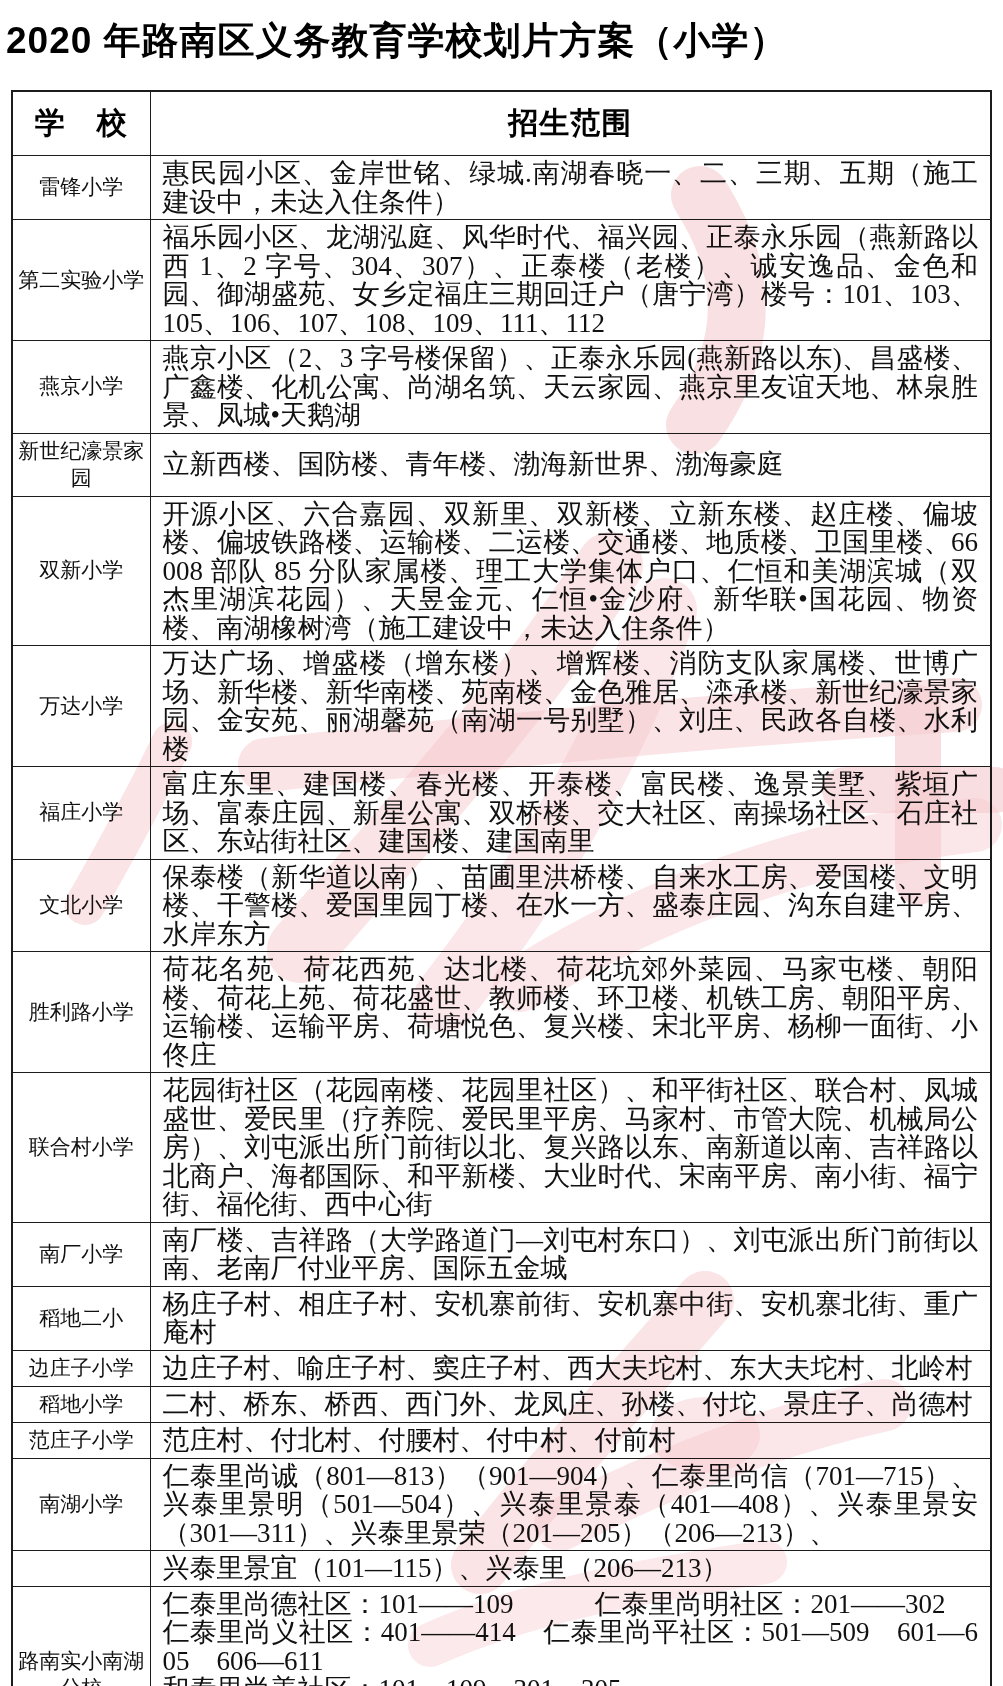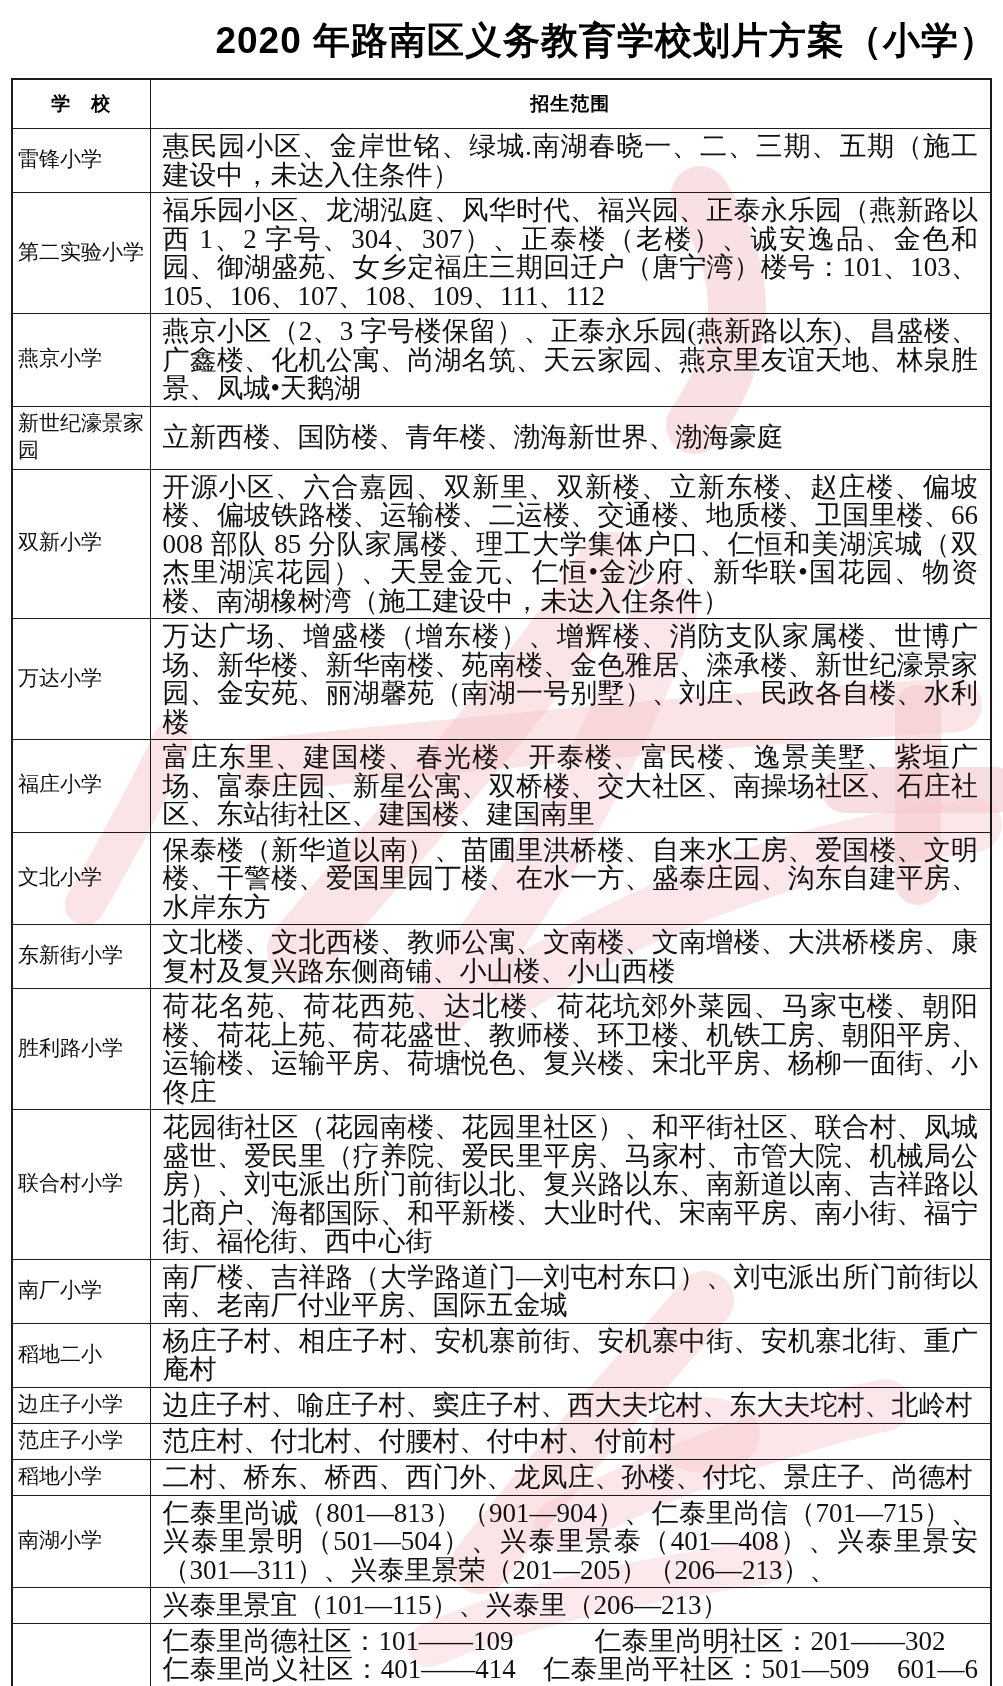--- a/index.html
+++ b/index.html
@@ -1,50 +1,50 @@
 <!DOCTYPE html>
 <html lang="zh"><head>
 <meta charset="utf-8">
 <style>
   html,body{margin:0;padding:0;background:#ffffff;}
   body{width:1003px;font-family:"Liberation Serif","DejaVu Serif",serif;color:#111;}
   .page{position:relative;width:1003px;min-height:1686px;background:#fff;overflow:hidden;}
 
   .title{
-    margin:16px 6px 12px;
-    text-align:right;
+    margin:16px 6px 24px;
+    text-align:left;
     font-family:"Liberation Sans","DejaVu Sans",sans-serif;
     font-weight:bold;
     font-size:37px;
     letter-spacing:1px;
     color:#000;
     white-space:nowrap;
   }
 
   table.zoning{
     border-collapse:collapse;
     table-layout:fixed;
     width:981px;
     margin:0 11px;
     border:2px solid #1c1c1c;
   }
   col.c-school{width:138px;}
   th,td{border:1px solid #1c1c1c;vertical-align:middle;}
   th{
-    font-size:19px;
+    font-size:30px;
     font-weight:bold;
     padding:11px 4px;
     color:#000;
     letter-spacing:1px;
   }
   td.school{
+    text-align:center;
     font-size:21px;
     line-height:27px;
     padding:4px 5px;
-    font-family:Liberation Mono, monospace;
   }
   td.range{
     font-size:27px;
     line-height:28.5px;
     padding:3px 12px;
     text-align:justify;
     text-justify:inter-ideograph;
     white-space:pre-wrap;
     word-break:break-all;
   }
@@ -104,50 +104,46 @@
         </tr>
       <tr>
           <td class="school">福庄小学</td>
           <td class="range">富庄东里、建国楼、春光楼、开泰楼、富民楼、逸景美墅、紫垣广场、富泰庄园、新星公寓、双桥楼、交大社区、南操场社区、石庄社区、东站街社区、建国楼、建国南里</td>
         </tr>
       <tr>
           <td class="school">文北小学</td>
           <td class="range">保泰楼（新华道以南）、苗圃里洪桥楼、自来水工房、爱国楼、文明楼、干警楼、爱国里园丁楼、在水一方、盛泰庄园、沟东自建平房、水岸东方</td>
         </tr>
       <tr>
-          <td class="school">东新街小学</td>
-          <td class="range">文北楼、文北西楼、教师公寓、文南楼、文南增楼、大洪桥楼房、康复村及复兴路东侧商铺、小山楼、小山西楼</td>
-        </tr>
-      <tr>
           <td class="school">胜利路小学</td>
           <td class="range">荷花名苑、荷花西苑、达北楼、荷花坑郊外菜园、马家屯楼、朝阳楼、荷花上苑、荷花盛世、教师楼、环卫楼、机铁工房、朝阳平房、运输楼、运输平房、荷塘悦色、复兴楼、宋北平房、杨柳一面街、小佟庄</td>
         </tr>
       <tr>
           <td class="school">联合村小学</td>
           <td class="range">花园街社区（花园南楼、花园里社区）、和平街社区、联合村、凤城盛世、爱民里（疗养院、爱民里平房、马家村、市管大院、机械局公房）、刘屯派出所门前街以北、复兴路以东、南新道以南、吉祥路以北商户、海都国际、和平新楼、大业时代、宋南平房、南小街、福宁街、福伦街、西中心街</td>
         </tr>
       <tr>
           <td class="school">南厂小学</td>
           <td class="range">南厂楼、吉祥路（大学路道门—刘屯村东口）、刘屯派出所门前街以南、老南厂付业平房、国际五金城</td>
         </tr>
       <tr>
           <td class="school">稻地二小</td>
           <td class="range">杨庄子村、相庄子村、安机寨前街、安机寨中街、安机寨北街、重广庵村</td>
         </tr>
       <tr>
           <td class="school">边庄子小学</td>
           <td class="range">边庄子村、喻庄子村、窦庄子村、西大夫坨村、东大夫坨村、北岭村</td>
         </tr>
       <tr>
+          <td class="school">稻地小学</td>
+          <td class="range">二村、桥东、桥西、西门外、龙凤庄、孙楼、付坨、景庄子、尚德村</td>
+        </tr>
+      <tr>
           <td class="school">范庄子小学</td>
           <td class="range">范庄村、付北村、付腰村、付中村、付前村</td>
-        </tr>
-      <tr>
-          <td class="school">稻地小学</td>
-          <td class="range">二村、桥东、桥西、西门外、龙凤庄、孙楼、付坨、景庄子、尚德村</td>
         </tr>
       <tr>
           <td class="school">南湖小学</td>
           <td class="range">仁泰里尚诚（801—813）（901—904）、仁泰里尚信（701—715）、兴泰里景明（501—504）、兴泰里景泰（401—408）、兴泰里景安（301—311）、兴泰里景荣（201—205）（206—213）、</td>
         </tr>
       <tr>
           <td class="school"></td>
           <td class="range">兴泰里景宜（101—115）、兴泰里（206—213）</td>
         </tr>
       <tr>

